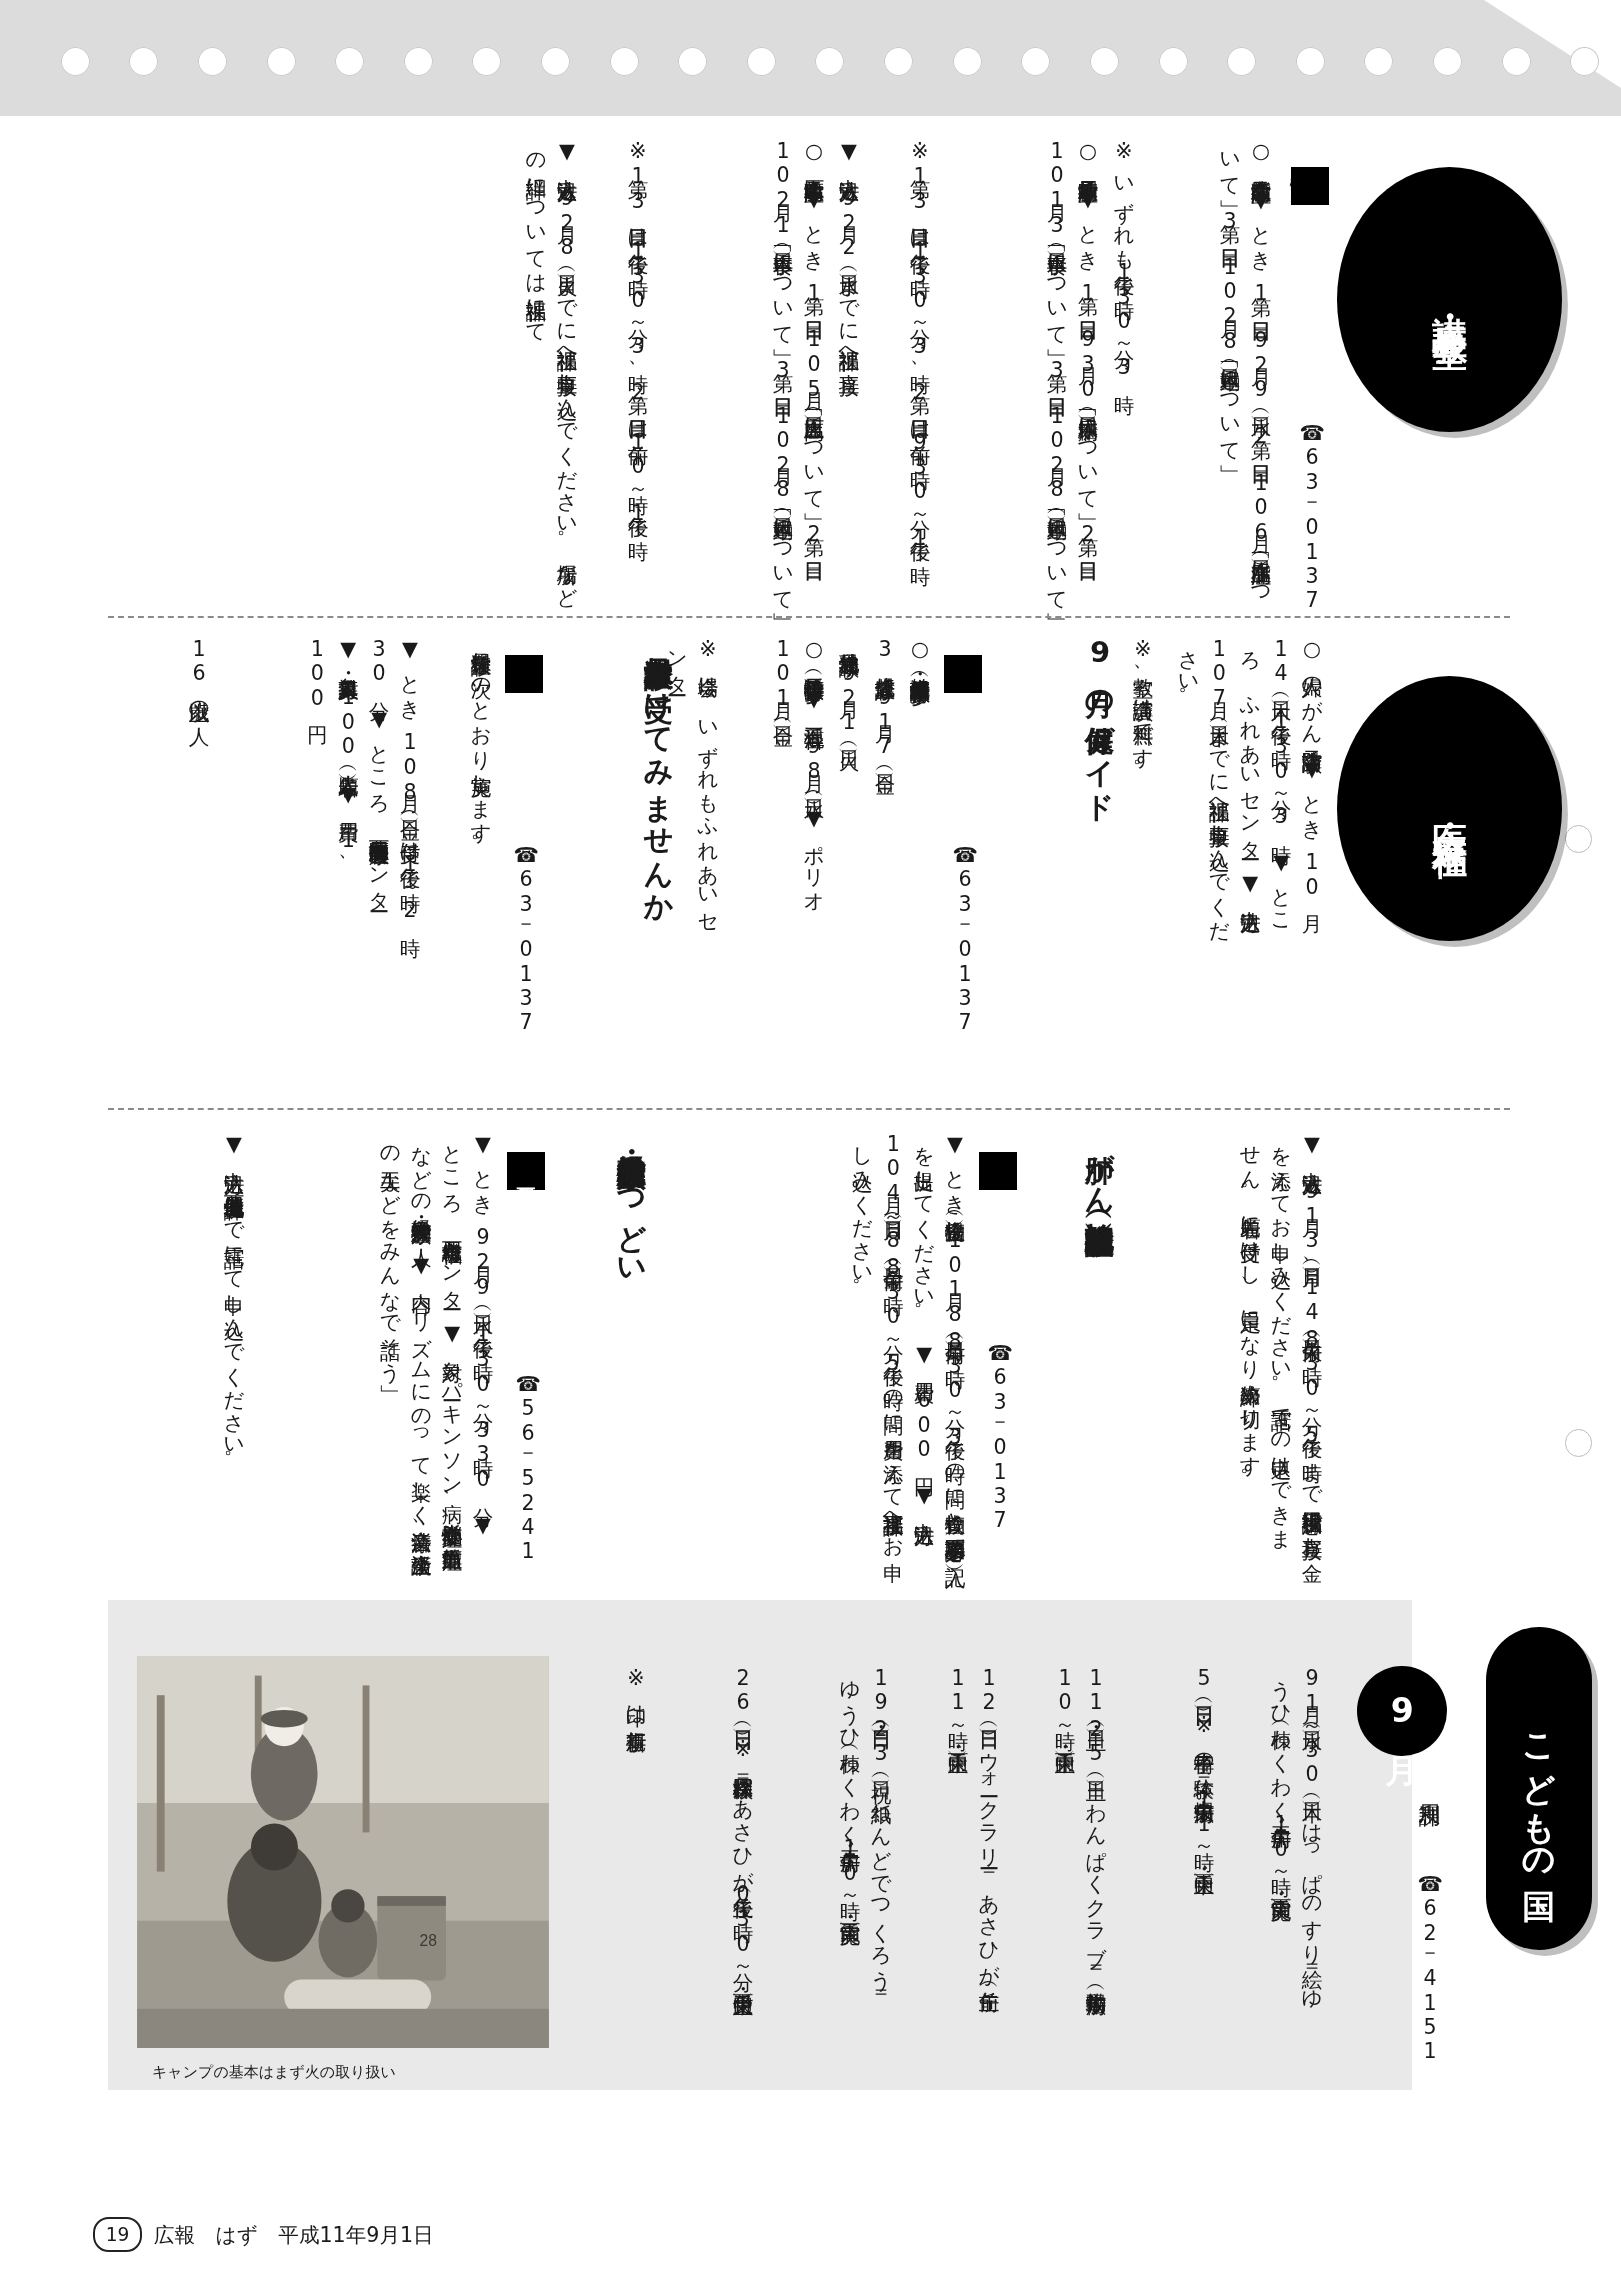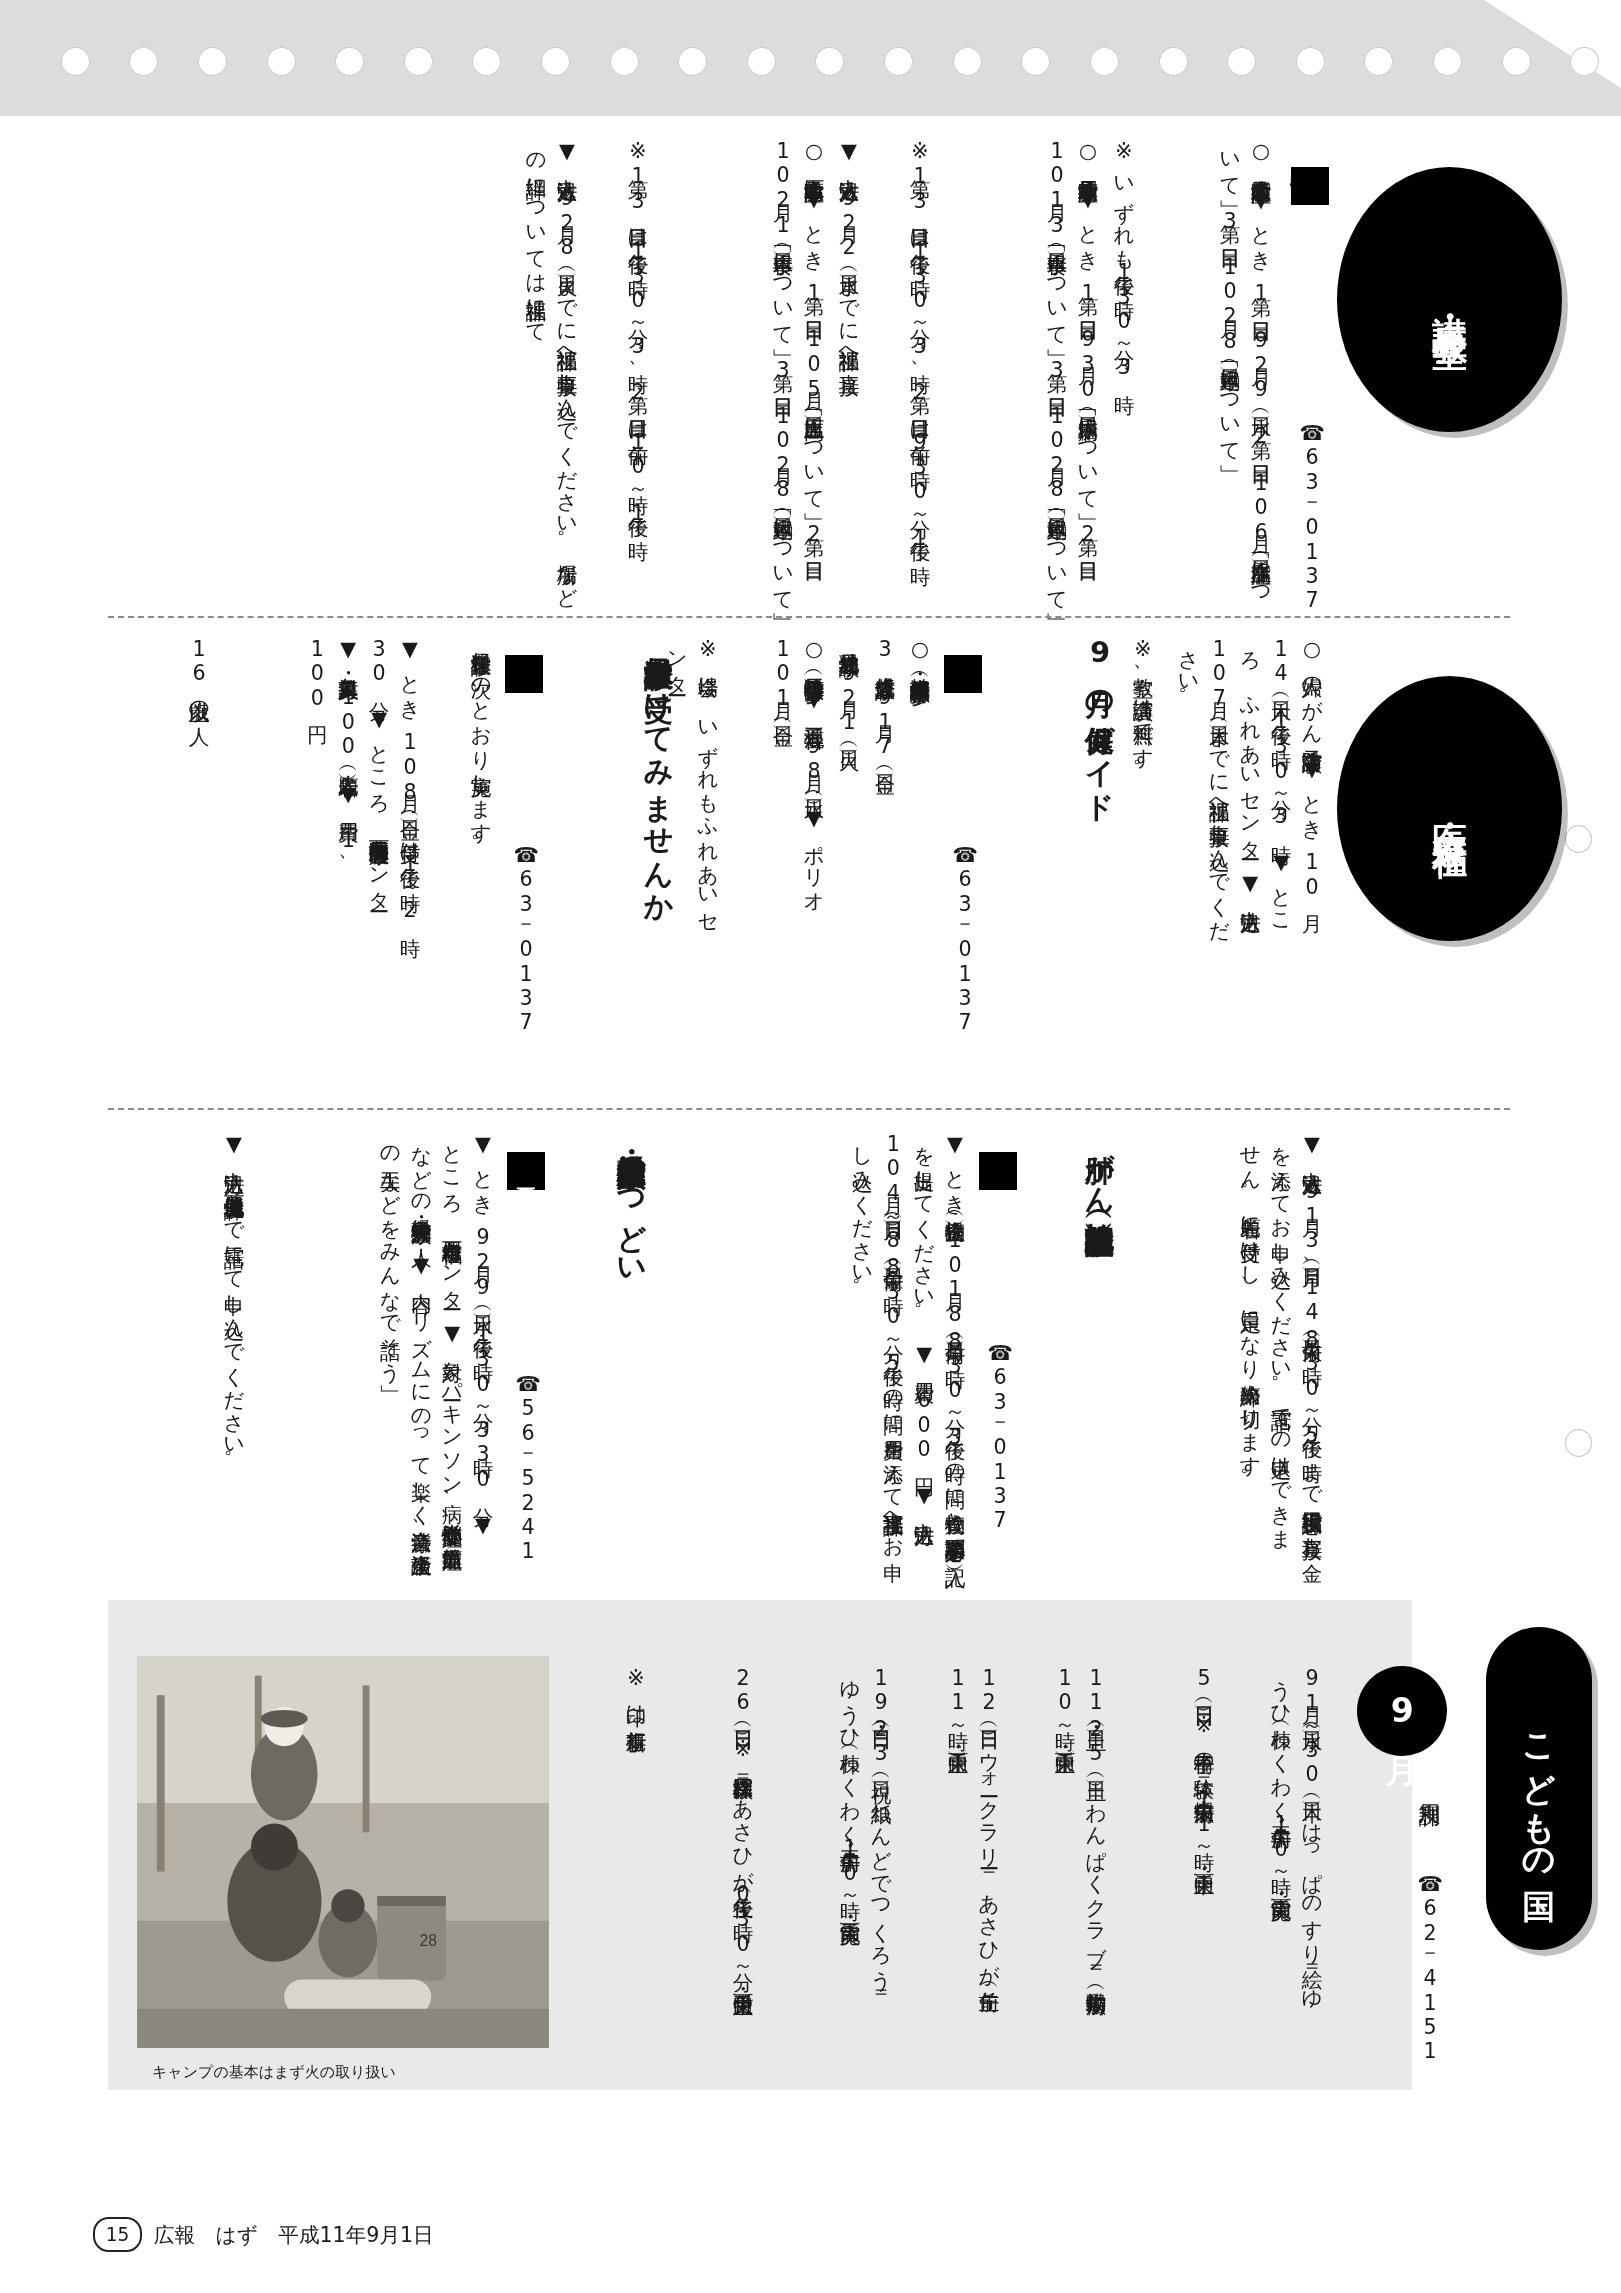--- a/index.html
+++ b/index.html
@@ -271,18 +271,18 @@
       <rect x="245" y="245" width="70" height="86" rx="6" fill="#8f8a80"></rect>
       <rect x="245" y="245" width="70" height="10" fill="#6d6962"></rect>
       <text x="288" y="296" font-size="16" fill="#3c3934" font-family="sans-serif">28</text>
       <rect x="150" y="330" width="150" height="36" rx="18" fill="#d9d5cc"></rect>
       <rect x="0" y="360" width="420" height="40" fill="#8b877e"></rect>
     </svg>
   </div>
   <div class="caption">キャンプの基本はまず火の取り扱い</div>
 
   <div class="footer">
-    <span class="pagenum">15</span>
+    <span class="pagenum">19</span>
     <span>広報　はず　平成11年9月1日</span>
   </div>
 
 </div>
 
 
 </body></html>

